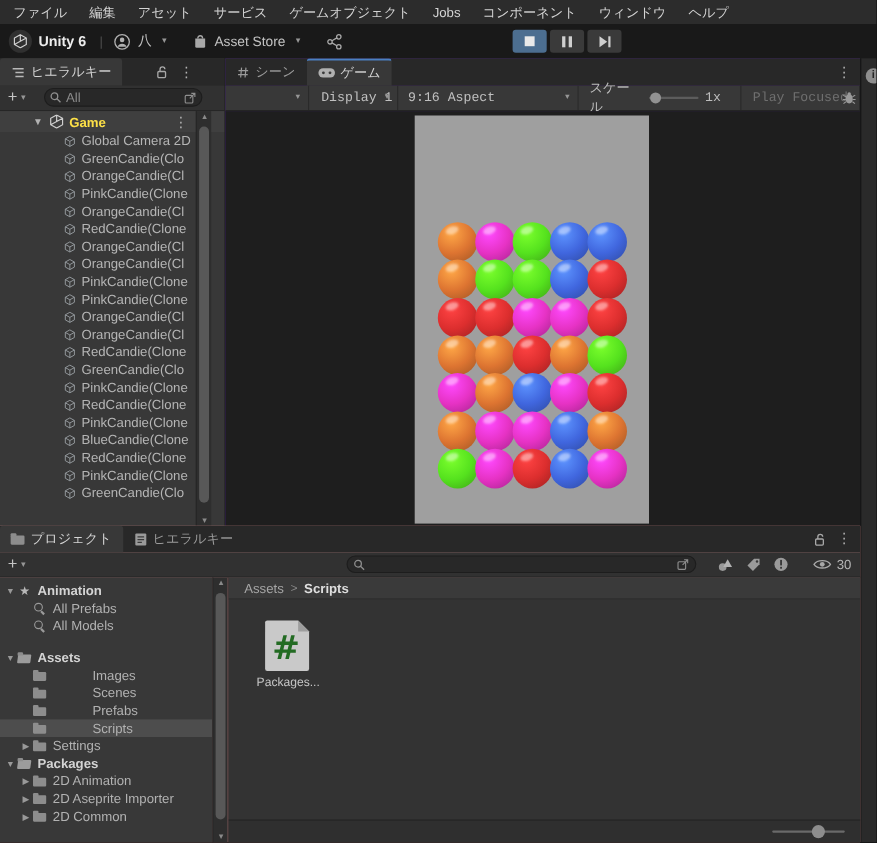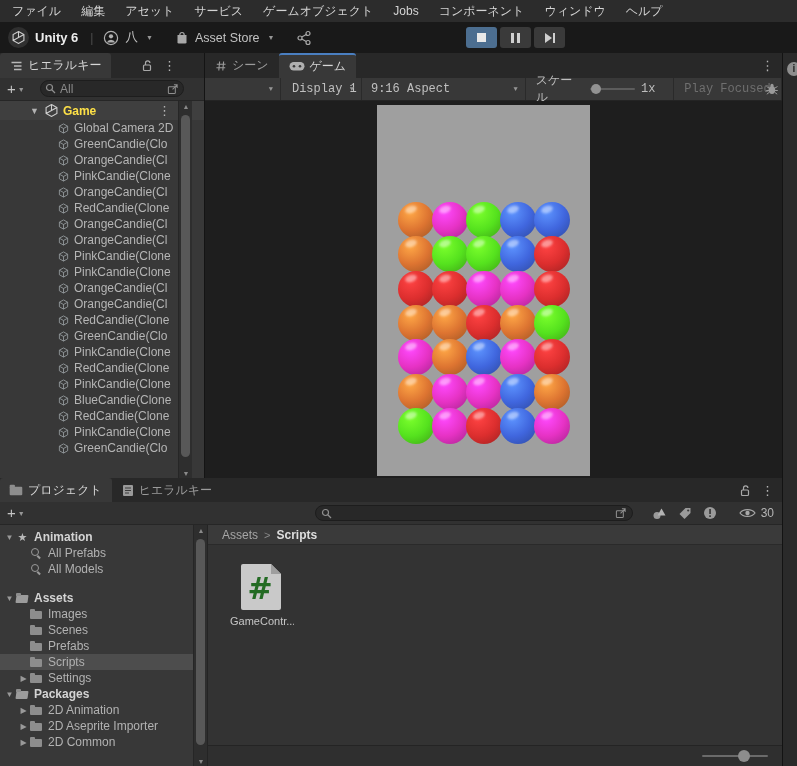--- a/index.html
+++ b/index.html
@@ -79,21 +79,21 @@
   .proj-icons{position:absolute;right:8px;top:0;height:22px;display:flex;align-items:center;gap:11px;}
   .eye-count{color:#b5b5b5;font-size:12px;margin-left:-6px;}
   .proj-content{position:relative;height:242px;display:flex;}
   .psidebar{position:relative;width:193px;height:242px;overflow:hidden;background:#383838;padding-top:4px;box-sizing:border-box;}
   .prow{height:16px;display:flex;align-items:center;white-space:nowrap;color:#b2b2b2;}
   .prow .arrow{width:13px;text-align:center;font-size:8px;color:#999;flex:0 0 13px;}
   .prow .plabel{margin-left:5px;}
   .prow.bold .plabel{font-weight:bold;color:#d4d4d4;}
   .prow.level-0 {padding-left:3px;}
   .prow.level-1 {padding-left:30px;}
-  .prow.level-2 {padding-left:30px;}
+  .prow.level-2 {padding-left:30px;gap:36px;}
   .prow.level-1b{padding-left:17px;}
   .prow.selected{background:#4d4d4d;}
   .prow.spacer{height:13px;}
   .pdivider{position:absolute;left:207px;top:0;width:1px;height:242px;background:#242424;}
   .pmain{position:absolute;left:208px;top:0;width:574px;height:242px;background:#333333;}
   .breadcrumb{height:19px;background:#3a3a3a;border-bottom:1px solid #2a2a2a;display:flex;align-items:center;gap:6px;padding-left:14px;}
   .bc-root{color:#a6a6a6;}
   .bc-sep{color:#8a8a8a;font-size:11px;}
   .bc-cur{color:#dedede;font-weight:bold;}
   .files{position:relative;height:181px;}
@@ -714,21 +714,21 @@
         <div class="files">
 
             <div class="file-tile">
               <span class="icn">
                 <svg width="46" height="50" viewBox="0 0 46 50">
                   <path d="M4 2 H32 L42 12 V46 a2 2 0 0 1 -2 2 H4 a2 2 0 0 1 -2 -2 V4 a2 2 0 0 1 2 -2 Z" fill="#c9c9c9"></path>
                   <path d="M32 2 L42 12 H32 Z" fill="#9e9e9e"></path>
                   <text x="21" y="37" text-anchor="middle" font-family="DejaVu Sans, sans-serif" font-size="30" font-weight="bold" fill="#236b23">#</text>
                 </svg>
               </span>
-              <span class="file-label">GameContr...</span>
+              <span class="file-label">Packages...</span>
             </div>
           </div>
         <div class="pfooter">
           <span class="zoom-slider">
               <span class="zoom-thumb"></span>
             </span>
         </div>
       </div>
     </div>
   </div>

